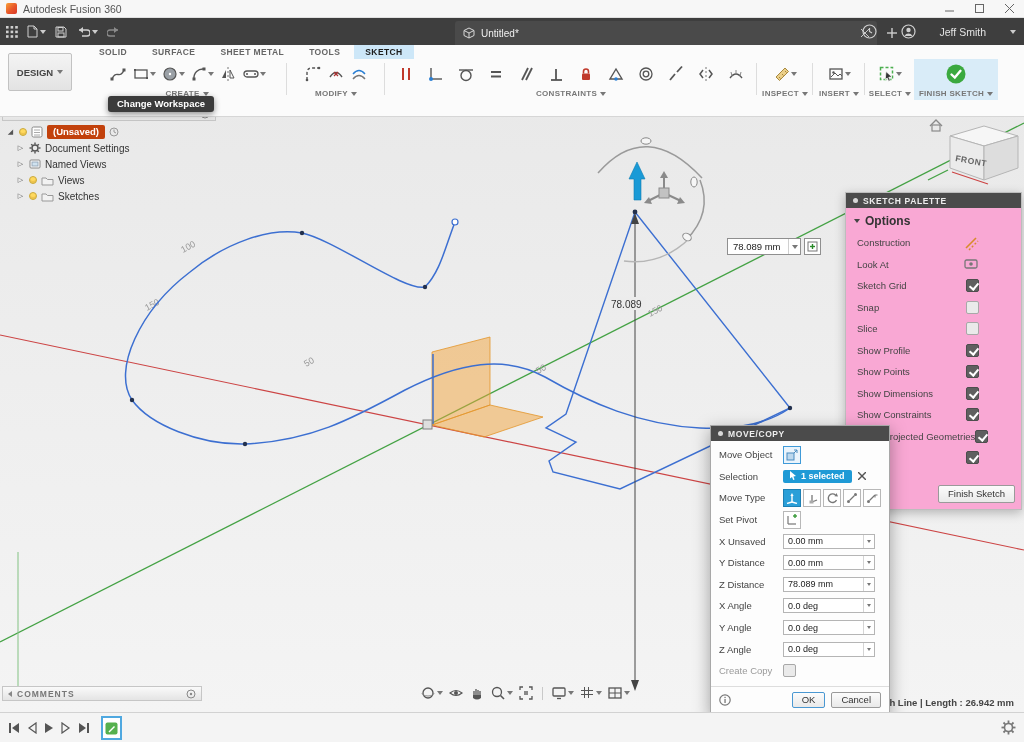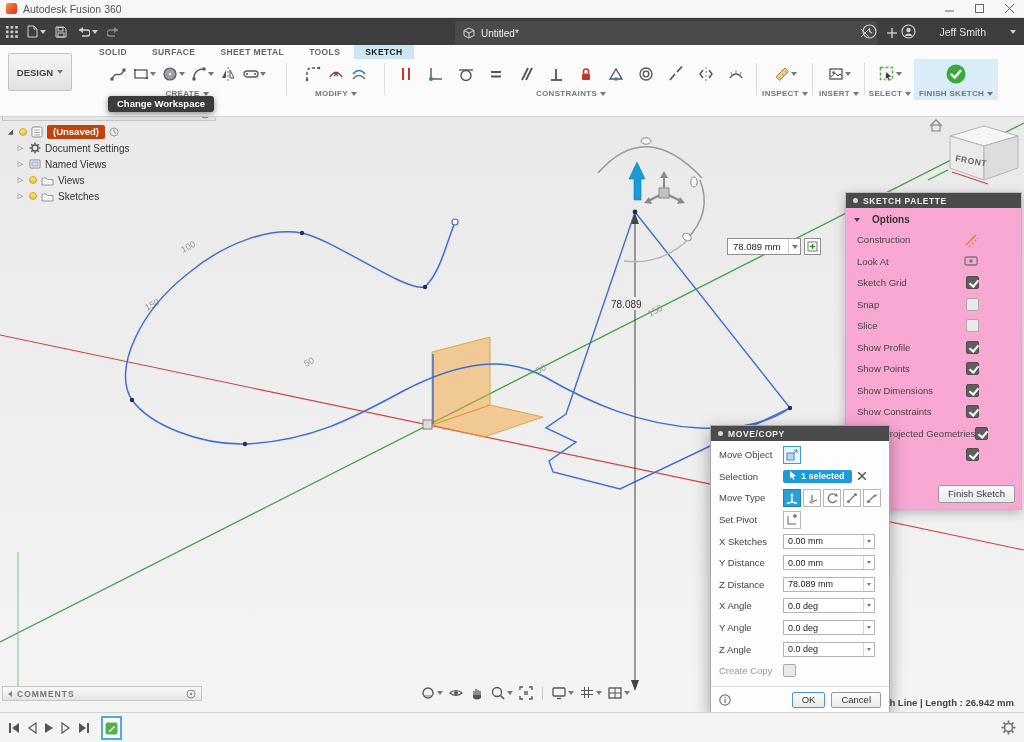--- a/index.html
+++ b/index.html
@@ -47,21 +47,21 @@
 .tree{padding:3px 0 0 4px}
 .trow{display:flex;align-items:center;height:16px;gap:4px;font-size:10px;color:#333}
 .trow.child{padding-left:10px}
 .texp{width:9px;font-size:7px;color:#555;text-align:center}
 .bulb{width:8px;height:8px;border-radius:50%;background:#ffd95e;border:1px solid #c9a93f;box-shadow:inset 0 -2px 0 #eec44d}
 .unsaved-pill{background:#c2410c;color:#fff;font-weight:bold;font-size:9.5px;padding:1px 6px 2px;border-radius:2px}
 
 .float-hdr{height:15px;background:#4b4b4b;color:#ededed;display:flex;align-items:center;gap:5px;padding:0 7px;font-size:8.5px;font-weight:bold;letter-spacing:.6px;flex:none}
 .float-hdr .dot{width:5px;height:5px;border-radius:50%;background:#d8d8d8;flex:none}
 #palette{position:absolute;left:845px;top:192px;width:177px;height:318px;z-index:12;background:#f9a8d4;border:1px solid #bdbdbd;box-shadow:0 3px 10px rgba(0,0,0,.25);display:flex;flex-direction:column}
-.opt-hdr{display:flex;align-items:center;gap:12px;padding:6px 8px 4px;font-size:10px;font-weight:bold;color:#333}
+.opt-hdr{display:flex;align-items:center;gap:5px;padding:6px 8px 4px;font-size:12px;font-weight:bold;color:#333}
 .opt-hdr .caret{border-top-color:#444}
 .prow{display:flex;align-items:center;height:21.5px;padding:0 0 0 11px;font-size:9.5px;color:#444}
 .prow .ctl{margin-left:auto;margin-right:42px;display:flex;align-items:center}
 .cb{width:13px;height:13px;border-radius:2px;border:1px solid #a8a8a8;background:#eaeaea;position:relative;flex:none}
 .cb.checked{background:#5f5f5f;border-color:#4d4d4d}
 .cb.checked::after{content:"";position:absolute;left:4px;top:1px;width:4px;height:7px;border:solid #fff;border-width:0 2px 2px 0;transform:rotate(40deg)}
 .pal-footer{margin-top:auto;display:flex;justify-content:flex-end;padding:5px 6px 6px}
 .btn{font-size:9.5px;color:#333;background:linear-gradient(#fcfcfc,#e9e9e9);border:1px solid #9a9a9a;border-radius:2px;padding:2px 9px 3px}
 
 #dialog{position:absolute;left:710px;top:425px;width:180px;height:290px;z-index:20;background:#fdfdfd;border:1px solid #a8a8a8;box-shadow:0 5px 16px rgba(0,0,0,.35);display:flex;flex-direction:column}
@@ -803,21 +803,21 @@
       <span class="iconbtn">
           <svg width="12" height="12">
             <line x1="2" y1="10" x2="10" y2="10" stroke="#777" stroke-width="1.2"></line>
             <line x1="2" y1="10" x2="2" y2="2" stroke="#777" stroke-width="1.2"></line>
             <line x1="7" y1="2" x2="11" y2="2" stroke="#3a9a3a" stroke-width="1.4"></line>
             <line x1="9" y1="0" x2="9" y2="4" stroke="#3a9a3a" stroke-width="1.4"></line>
           </svg>
         </span>
     </div>
     <div class="drow">
-      <span class="dlabel">X Sketches</span>
+      <span class="dlabel">X Unsaved</span>
       <span class="dinput">
           <span class="val">0.00 mm</span>
           <span class="dd">
             <span class="caret"></span>
           </span>
         </span>
     </div>
     <div class="drow">
       <span class="dlabel">Y Distance</span>
       <span class="dinput">

